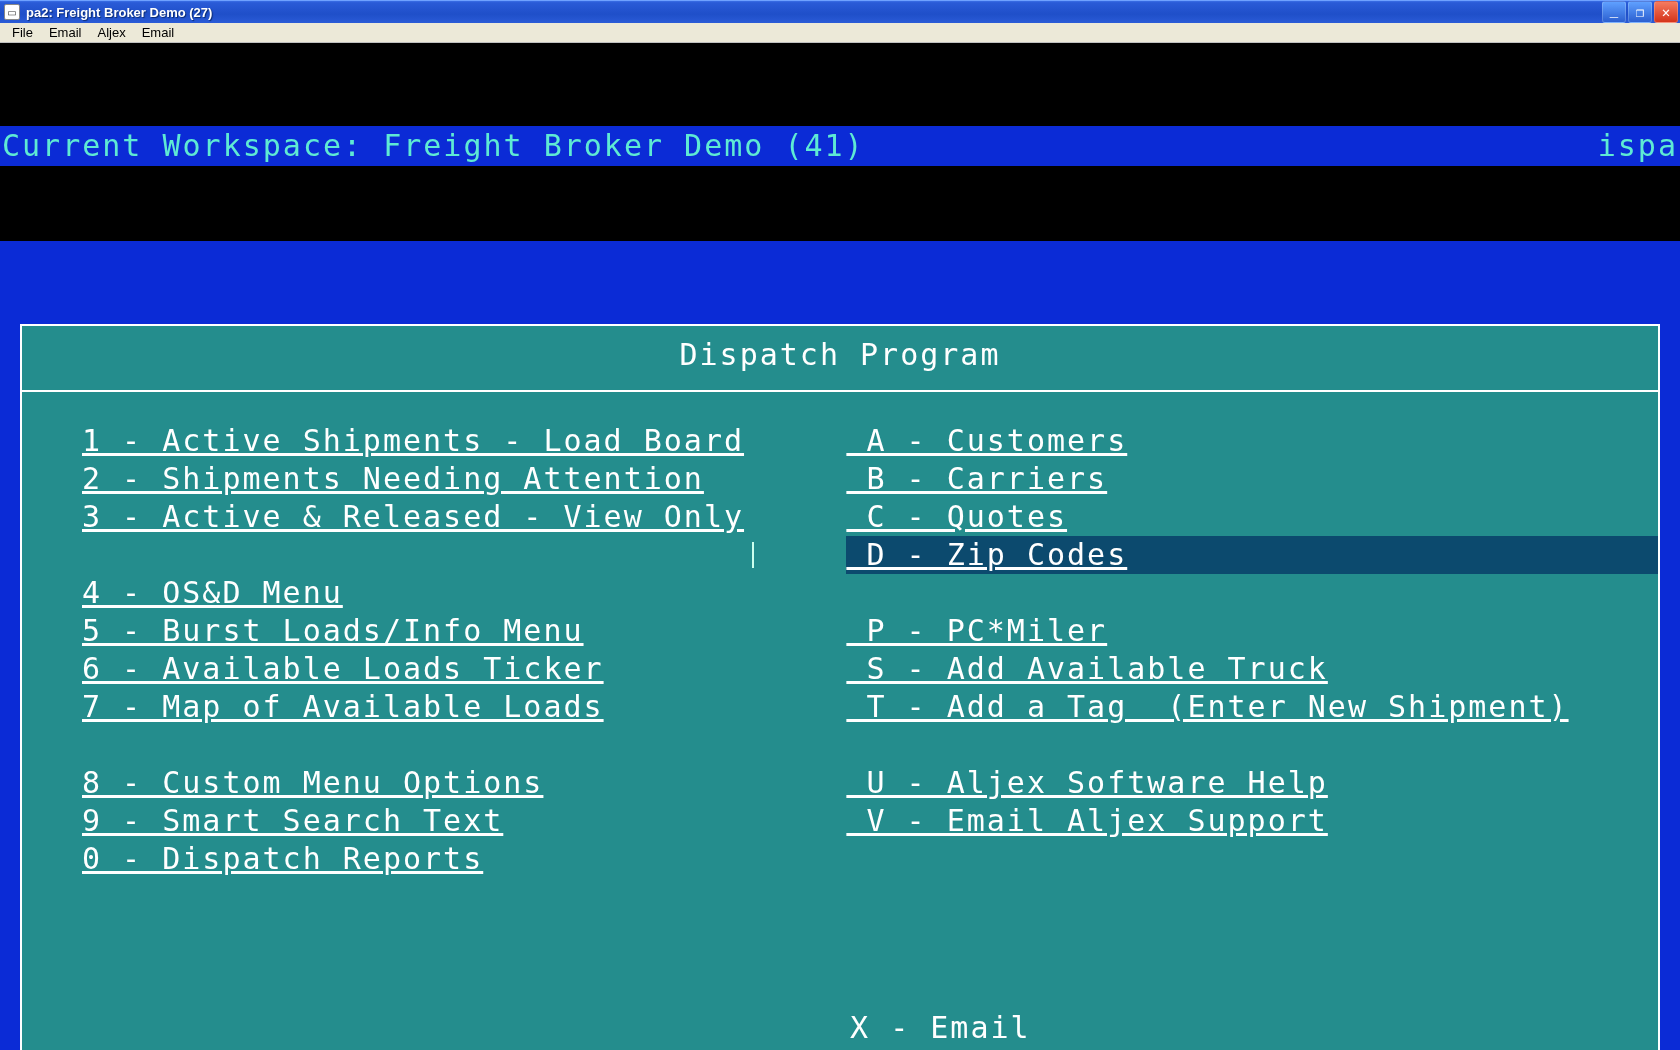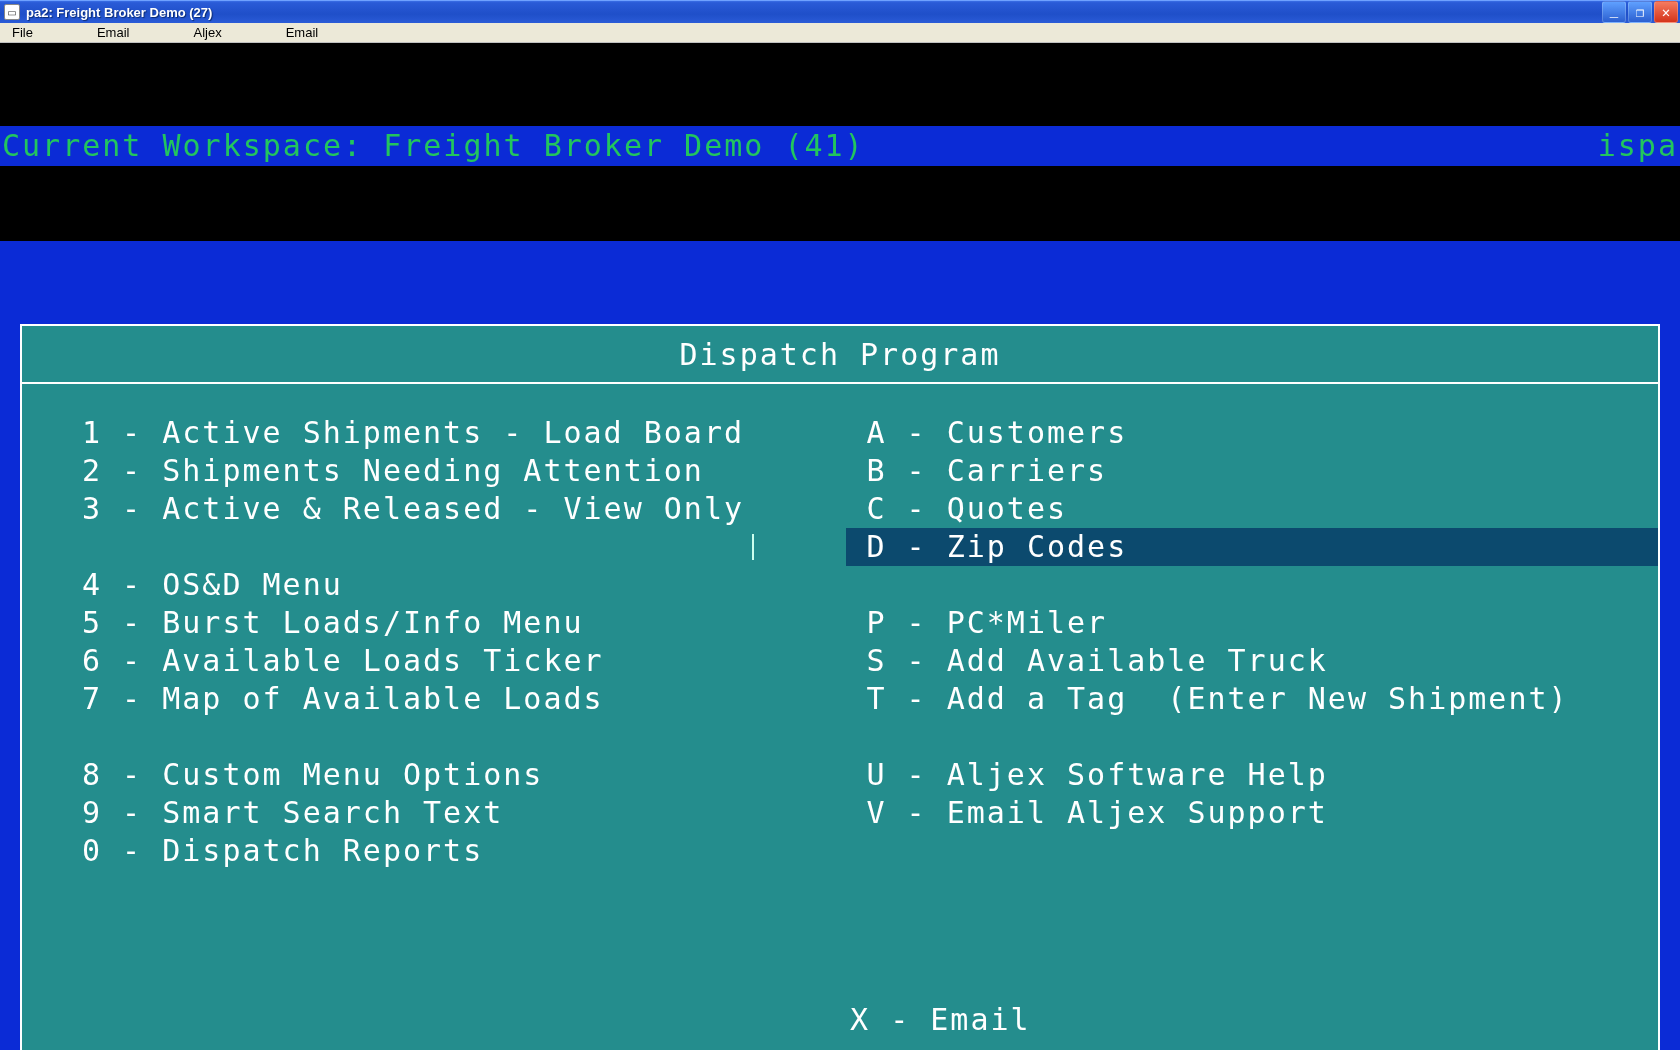--- a/index.html
+++ b/index.html
@@ -26,54 +26,55 @@
     width: 24px; height: 22px; border-radius: 3px; border: 1px solid #fff3;
     display: flex; align-items: center; justify-content: center; cursor: pointer;
     font-family: "Courier New", monospace; font-size: 14px; color: #fff; font-weight: bold;
   }
   .win-btn.min, .win-btn.max { background: linear-gradient(to bottom,#5fa0ff,#2b5fd0); }
   .win-btn.close { background: linear-gradient(to bottom,#f57b5f,#d4341a); }
 
   
   .menubar {
     height: 22px; background: #ece9d8; display: flex; align-items: center;
-    padding: 0 4px; font-size: 13px; color: #000; border-bottom: 1px solid #c0c0c0; gap: 48px;
+    padding: 0 4px; font-size: 13px; color: #000; border-bottom: 1px solid #c0c0c0;
   }
   .menubar span { padding: 2px 8px; cursor: pointer; }
 
   
   .terminal-wrap {
     flex: 1; background: #000; padding: 8px 0 0 0;
   }
   .terminal {
     width: 100%; height: 100%;
     font-family: "Consolas", "Lucida Console", monospace;
     font-size: 30px; line-height: 1.25; color: #fff;
     white-space: pre;
   }
   .ws-line {
-    background: #0b2bd6; color: #22c55e; padding: 0 2px; height: 40px;
+    background: #0b2bd6; color: #5eead4; padding: 0 2px; height: 40px;
     display: flex; justify-content: space-between; align-items: center;
     letter-spacing: 2px;
   }
   .term-body {
     background: #0b2bd6; padding: 8px 20px 0 20px;
   }
   .panel {
     border: 2px solid #fff; background: #248d8d;
     display: flex; flex-direction: column;
   }
   .panel-title {
-    text-align: center; padding: 10px 0 8px 0; border-bottom: 2px solid #fff;
+    text-align: center; padding: 10px 0 16px 0; border-bottom: 2px solid #fff;
     letter-spacing: 2px;
   }
   .menu-grid {
     display: grid; grid-template-columns: 48.5% 51.5%;
     padding: 30px 0 30px 60px; min-height: 580px;
     letter-spacing: 2px;
+    text-decoration: underline;
   }
   .col { display: flex; flex-direction: column; }
   .menu-row { height: 38px; display: flex; align-items: center; }
   .menu-row.blank { height: 38px; }
   .menu-row.highlight { background: #0c4a6e; }
   .cursor-marker {
     position: absolute;
     left: 670px;
     width: 2px; height: 26px; background: #cfe;
   }

